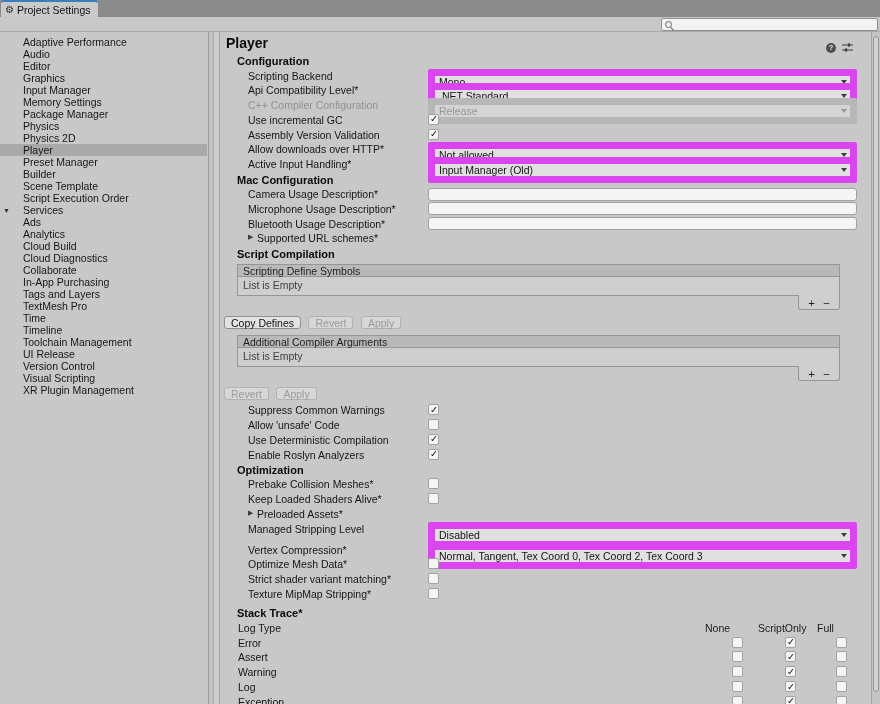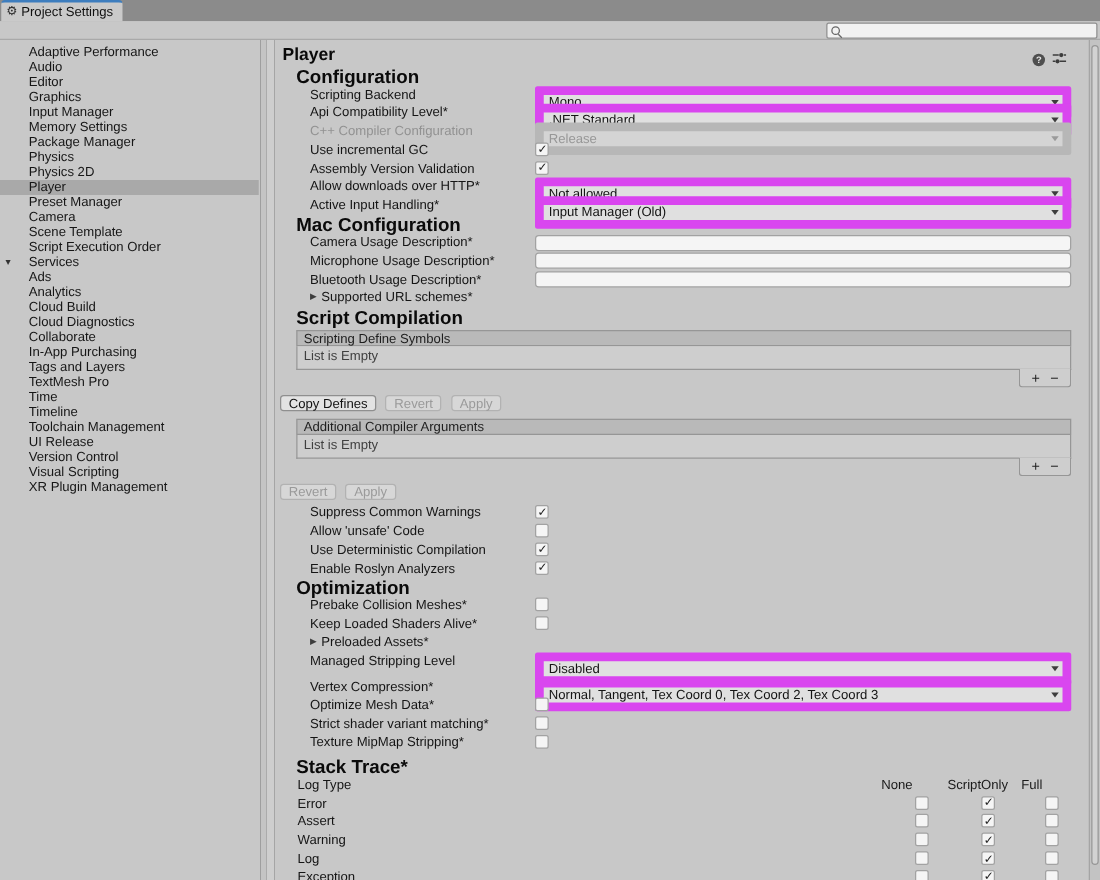--- a/index.html
+++ b/index.html
@@ -41,42 +41,42 @@
   .vscroll { position:absolute; top:0; right:0; bottom:0; width:9px; background:#c3c3c3;
     border-left:1px solid #a5a5a5; box-sizing:border-box; }
   .vthumb { position:absolute; left:1px; right:1px; top:4px; bottom:12px;
     background:#d2d2d2; border:1px solid #979797; border-radius:3px; box-sizing:border-box; }
   .inner { position:absolute; top:0; left:0; right:9px; bottom:0; }
   
   .ctitle { font-size:14px; font-weight:bold; color:#090909; padding:3px 0 2px 5px; height:16px; }
   .hicons { position:absolute; top:7px; right:18px; display:flex; gap:6px; align-items:center; }
   .help { width:10px; height:10px; border-radius:50%; background:#4f4f4f; color:#e6e6e6;
     font-size:7.5px; line-height:10px; text-align:center; font-weight:bold; }
-  .sec { font-weight:bold; font-size:15px; padding-left:16px; height:13px; line-height:13px;
+  .sec { font-weight:bold; font-size:11px; padding-left:16px; height:13px; line-height:13px;
     margin-top:2px; color:#0a0a0a; }
   .row { position:relative; height:14.8px; }
   .lbl { position:absolute; left:27px; top:1.5px; font-size:10.5px; color:#151515; white-space:nowrap; }
   .lbl.l17 { left:17px; }
   .lbl.fold { left:36px; }
   .fold-tri { position:absolute; left:27px; top:2.5px; font-size:7px; color:#3d3d3d; }
   .row.disabled .lbl { color:#929292; }
   .dd { position:absolute; left:207px; right:14px; top:0.5px; height:12px; background:#e0e0e0;
     border:7px solid #d946ef; border-radius:2px; font-size:10.5px; line-height:12px; color:#141414; }
   .dd .val { position:absolute; left:4px; top:0; white-space:nowrap; }
   .dd .arr { position:absolute; right:3px; top:4px; width:0; height:0;
     border-left:3.5px solid transparent; border-right:3.5px solid transparent; border-top:4px solid #3d3d3d; }
   .row.disabled .dd { background:#d4d4d4; border-color:#b7b7b7; color:#979797; }
   .row.disabled .dd .arr { border-top-color:#9a9a9a; }
   .cb { position:absolute; left:207px; top:1.5px; width:11px; height:11px; background:#f5f5f5;
     border:1px solid #a2a2a2; border-radius:2px; box-sizing:border-box; }
   .cb.checked::after { content:"✓"; position:absolute; left:1px; top:-1.5px; font-size:9.5px; color:#222; }
   .txt { position:absolute; left:207px; right:14px; top:1px; height:11px; background:#f5f5f5;
     border:1px solid #a2a2a2; border-radius:3px; }
   
-  .listbox { margin:3px 14px 0 16px; }
+  .listbox { margin:3px 31px 0 16px; }
   .listbox.mt8 { margin-top:8px; }
   .lb-head { height:13px; background:#b9b9b9; border:1px solid #969696; box-sizing:border-box;
     font-size:10.5px; line-height:12px; padding-left:5px; color:#1e1e1e; }
   .lb-body { height:19px; background:#cecece; border:1px solid #969696; border-top:none;
     box-sizing:border-box; font-size:10.5px; color:#3f3f3f; padding:2px 0 0 5px; }
   .lb-foot { height:14px; position:relative; }
   .lb-pm { position:absolute; right:0; top:-1px; width:42px; height:15px; background:#cecece;
     border:1px solid #969696; border-top:none; border-radius:0 0 3px 3px; box-sizing:border-box;
     text-align:center; line-height:13px; }
   .pm-btn { display:inline-block; width:15px; font-size:11.5px; color:#222; }
@@ -117,21 +117,21 @@
     <div class="sb-item">Audio</div>
     <div class="sb-item">Editor</div>
     <div class="sb-item">Graphics</div>
     <div class="sb-item">Input Manager</div>
     <div class="sb-item">Memory Settings</div>
     <div class="sb-item">Package Manager</div>
     <div class="sb-item">Physics</div>
     <div class="sb-item">Physics 2D</div>
     <div class="sb-item selected">Player</div>
     <div class="sb-item">Preset Manager</div>
-    <div class="sb-item">Camera</div>
+    <div class="sb-item">Builder</div>
     <div class="sb-item">Scene Template</div>
     <div class="sb-item">Script Execution Order</div>
     <div class="sb-item">
       <span class="sb-exp">▼</span><span>Services</span>
     </div>
     <div class="sb-item child">Ads</div>
     <div class="sb-item child">Analytics</div>
     <div class="sb-item child">Cloud Build</div>
     <div class="sb-item child">Cloud Diagnostics</div>
     <div class="sb-item child">Collaborate</div>

